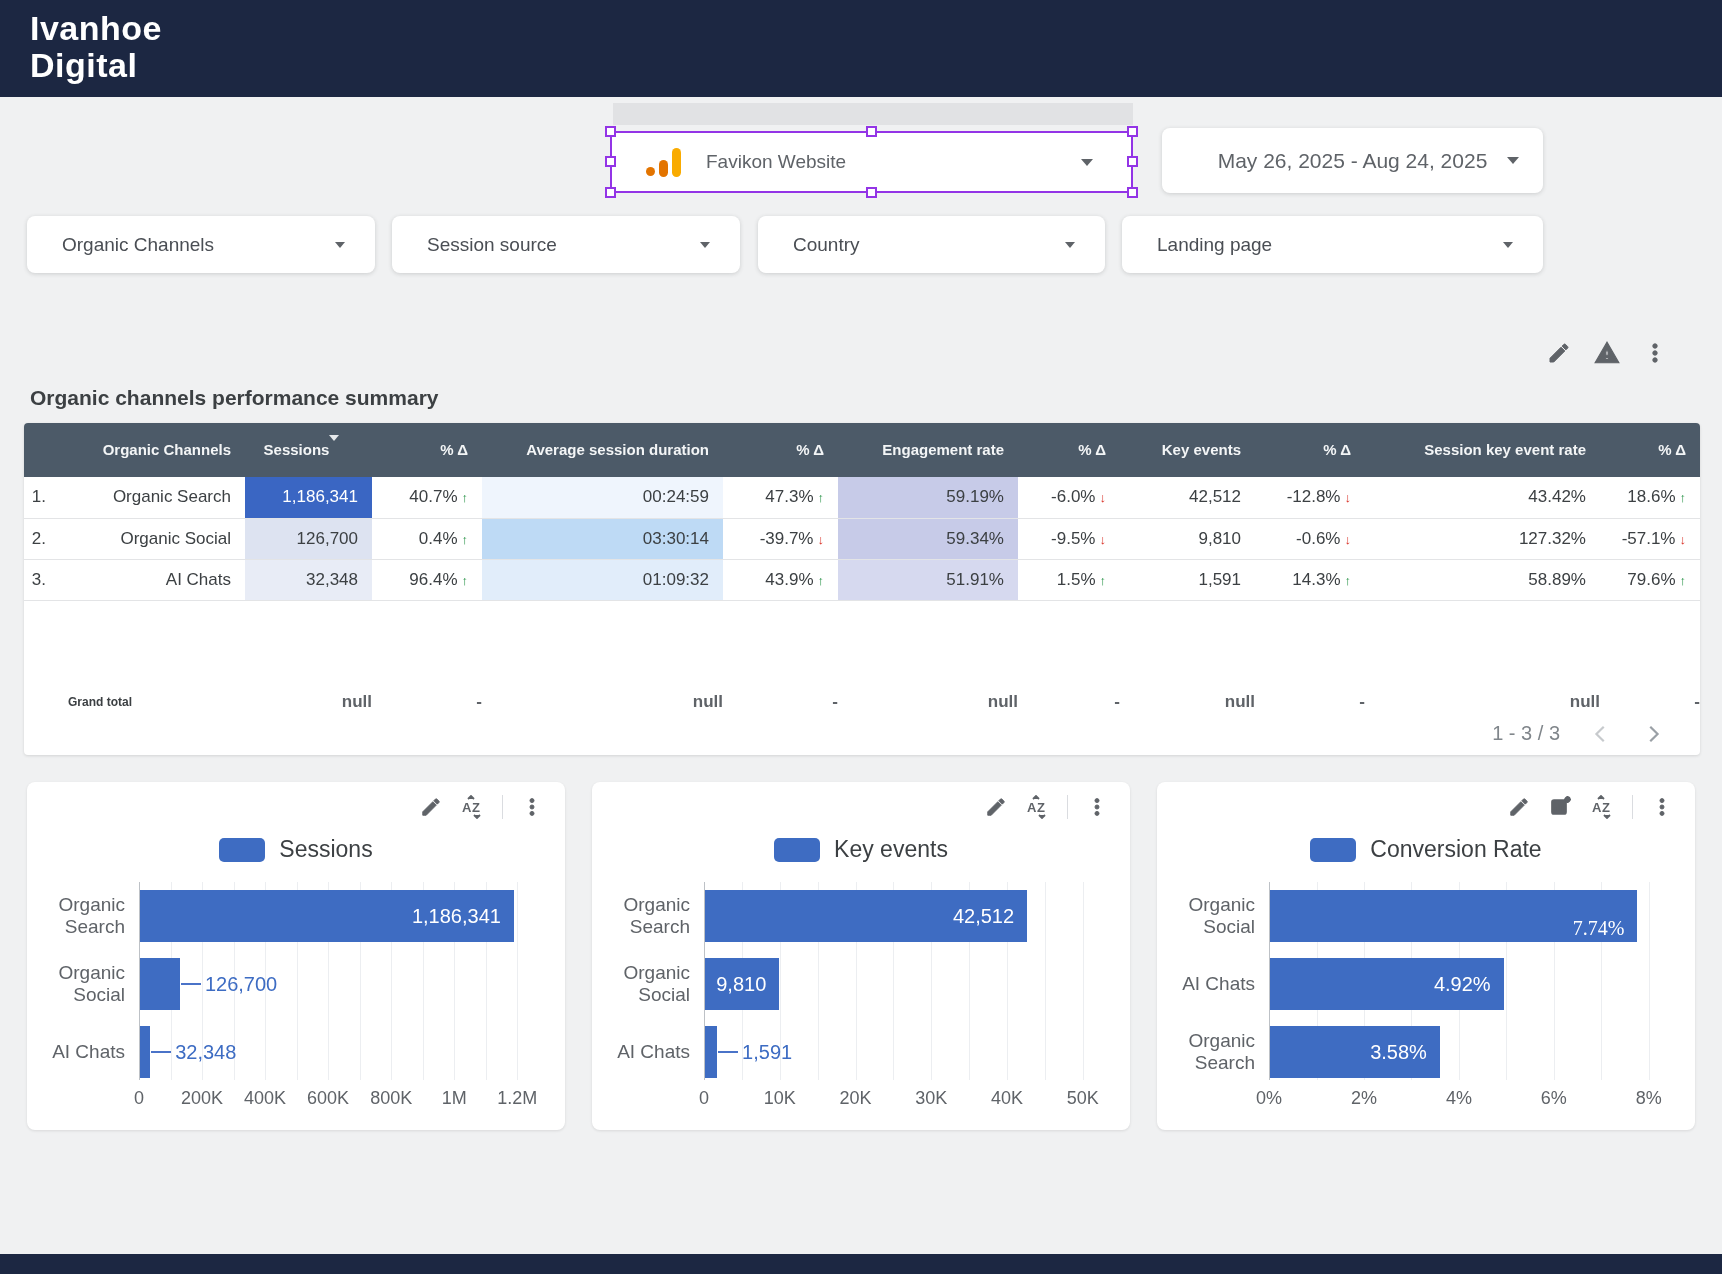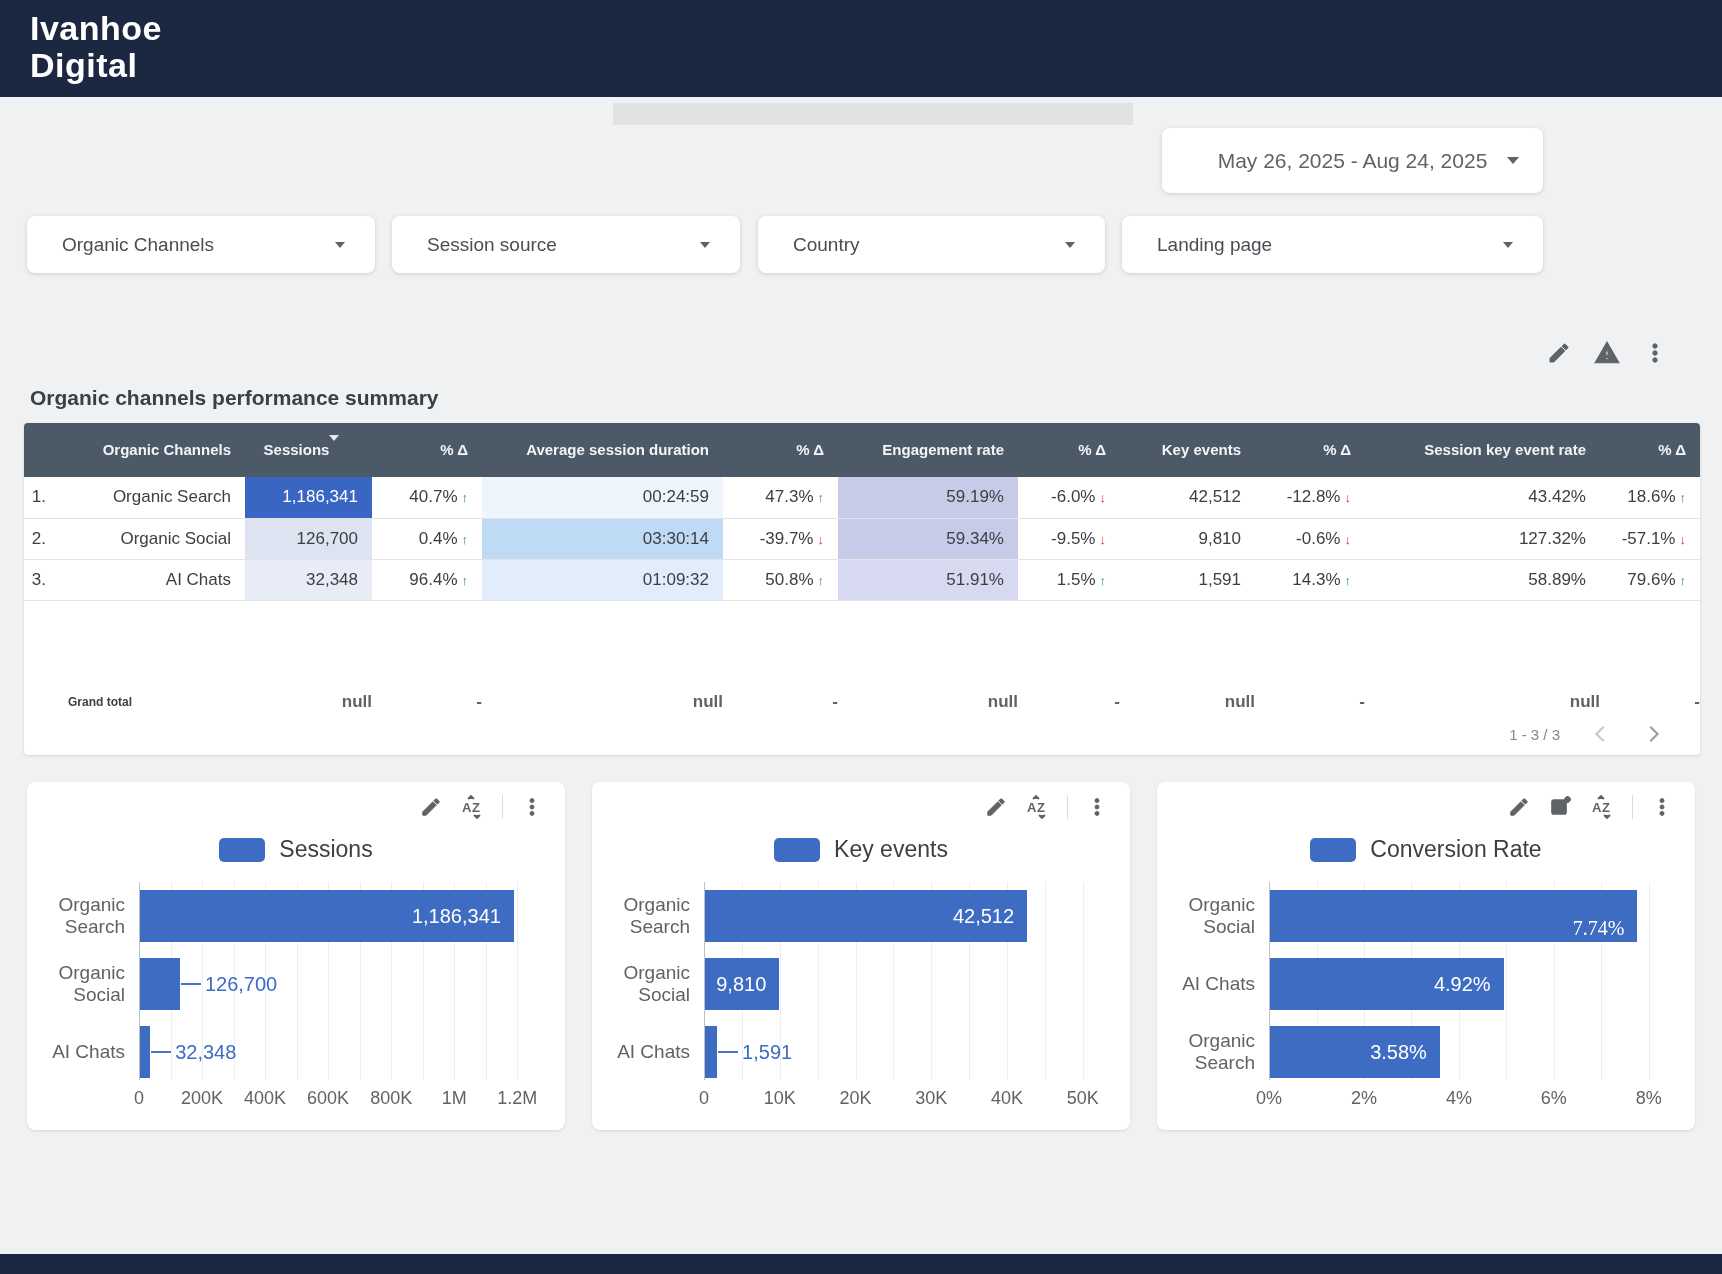--- a/index.html
+++ b/index.html
@@ -52,21 +52,21 @@
   .sort-caret { width:0; height:0; border-left:5px solid transparent; border-right:5px solid transparent; border-top:6px solid #e6e9ec; margin:3px auto 0; }
   table.data td { font-size:17px; color:#3c4043; height:41px; padding:0 14px 0 0; text-align:right; border-bottom:1px solid #e3e4e6; vertical-align:middle; }
   td.td-num { text-align:left; padding-left:18px; width:36px; }
   td.td-channel { text-align:left; padding-left:8px; }
   .delta-up { color:#1e8e3e; font-weight:bold; font-size:13px; margin-left:4px; }
   .delta-down { color:#d93025; font-weight:bold; font-size:13px; margin-left:4px; }
   tr.gt-row td { border-bottom:none; font-weight:bold; height:32px; padding:0; color:#5f6368; }
   tr.gt-row td.gt-label { text-align:left; padding-left:44px; color:#3c4043; font-size:12px; }
   tr.spacer-row td { border-bottom:none; height:86px; }
   .pagination { position:absolute; right:36px; bottom:10px; display:flex; align-items:center; gap:30px; }
-  .page-range { font-size:15px; color:#80868b; }
+  .page-range { font-size:20px; color:#80868b; }
   .pg-chevron { width:22px; height:22px; cursor:pointer; }
 
   
   .chart-card { position:absolute; top:782px; width:538px; height:348px; background:#ffffff; border-radius:8px; box-shadow:0 1px 3px rgba(0,0,0,.1); }
   .chart-toolbar { position:absolute; top:12px; right:20px; display:flex; align-items:center; gap:16px; }
   .tb-divider { width:1px; height:24px; background:#dadce0; }
   .legend { position:absolute; left:0; top:54px; width:100%; display:flex; align-items:center; justify-content:center; gap:14px; }
   .legend-swatch { width:46px; height:24px; border-radius:5px; background:#3e6cc2; }
   .legend-label { font-size:23px; color:#3c4043; }
   .plot { position:absolute; left:112px; top:100px; width:394px; height:198px; }
@@ -87,20 +87,37 @@
 <div class="page">
 
   <header class="topbar">
     <div class="brand">
       <div>Ivanhoe</div>
       <div>Digital</div>
     </div>
   </header>
 
   <div class="gray-sliver"></div>
+  <div class="ds-select">
+    <span class="handle h-tl"></span>
+    <span class="handle h-tm"></span>
+    <span class="handle h-tr"></span>
+    <span class="handle h-ml"></span>
+    <span class="handle h-mr"></span>
+    <span class="handle h-bl"></span>
+    <span class="handle h-bm"></span>
+    <span class="handle h-br"></span>
+    <span class="ga-icon">
+      <span class="ga-dot"></span>
+        <span class="ga-mid"></span>
+        <span class="ga-tall"></span>
+    </span>
+    <span class="ds-label">Favikon Website</span>
+    <span class="caret ds-caret"></span>
+  </div>
 
   <div class="date-select">
     <span class="date-label">May 26, 2025 - Aug 24, 2025</span>
     <span class="caret date-caret"></span>
   </div>
 
   <div class="filter" style="left:27px; width:348px;">
     <span class="filter-label">Organic Channels</span>
     <span class="caret filter-caret"></span>
   </div>
@@ -197,21 +214,21 @@
             <td><span>-0.6%</span><span class="delta-down">↓</span></td>
             <td><span>127.32%</span></td>
             <td><span>-57.1%</span><span class="delta-down">↓</span></td>
           </tr>
           <tr>
             <td class="td-num">3.</td>
             <td class="td-channel">AI Chats</td>
             <td style="background: rgb(232, 236, 246);"><span>32,348</span></td>
             <td><span>96.4%</span><span class="delta-up">↑</span></td>
             <td style="background: rgb(225, 237, 250);"><span>01:09:32</span></td>
-            <td><span>50.8%</span><span class="delta-up">↑</span></td>
+            <td><span>43.9%</span><span class="delta-up">↑</span></td>
             <td style="background: rgb(214, 217, 239);"><span>51.91%</span></td>
             <td><span>1.5%</span><span class="delta-up">↑</span></td>
             <td><span>1,591</span></td>
             <td><span>14.3%</span><span class="delta-up">↑</span></td>
             <td><span>58.89%</span></td>
             <td><span>79.6%</span><span class="delta-up">↑</span></td>
           </tr>
           <tr class="spacer-row">
             <td colspan="12"></td>
           </tr>

